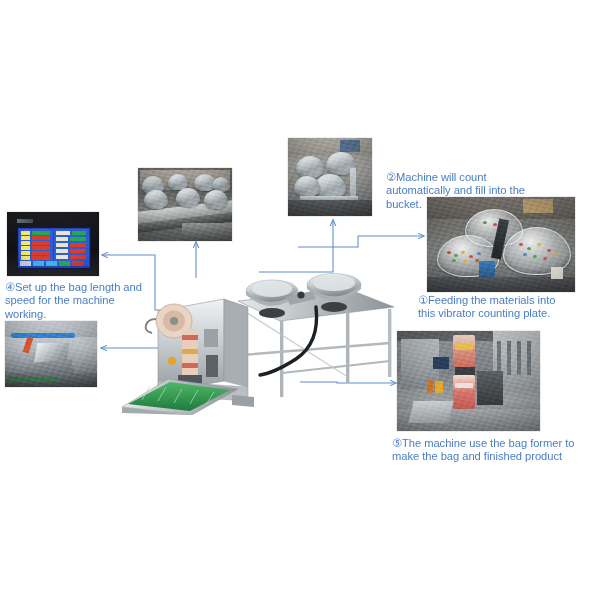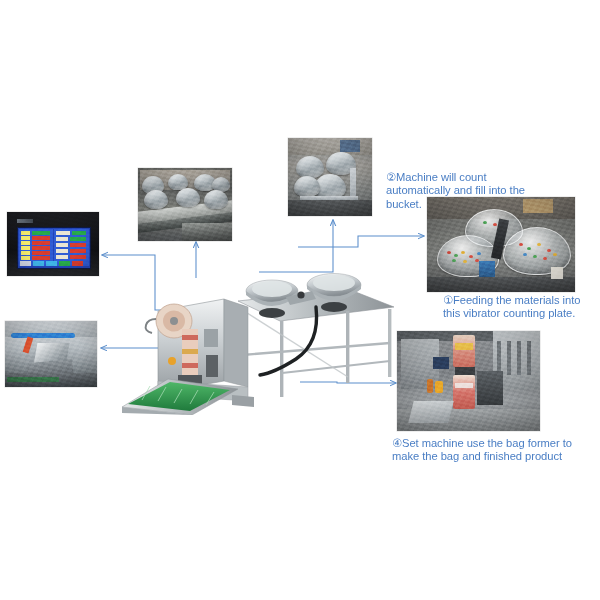--- a/index.html
+++ b/index.html
@@ -348,21 +348,24 @@
     </g>
     <path d="M2,152 L2,158 L72,160 L72,160 Z" fill="#a4abaf"></path>
   </svg>
 
 
 
   <div class="callout" style="left:386px;top:147px;width:150px;margin-top:24px;">②Machine will count
 automatically and fill into the
 bucket.</div>
 
-  <div class="callout" style="left:443px;top:294px;width:150px;">①Feeding the materials into
+  <div class="callout" style="left:418px;top:294px;width:150px;">①Feeding the materials into
 this vibrator counting plate.</div>
 
-
-
-  <div class="callout" style="left:392px;top:437px;width:206px;">④Set machine use the bag former to
+  <div class="callout" style="left:5px;top:281px;width:152px;">④Set up the bag length and
+speed for the machine
+working.</div>
+
+
+  <div class="callout" style="left:392px;top:437px;width:206px;">⑤The machine use the bag former to
 make the bag  and finished product</div>
 
 </div>
 
 </body></html>

